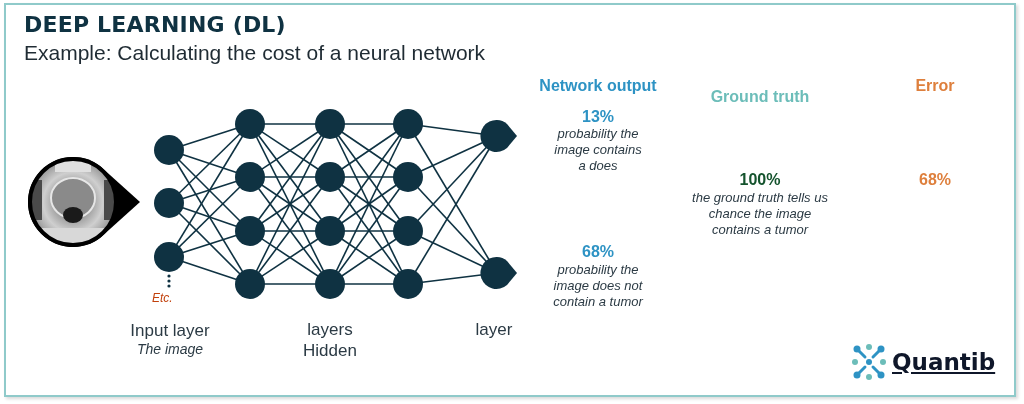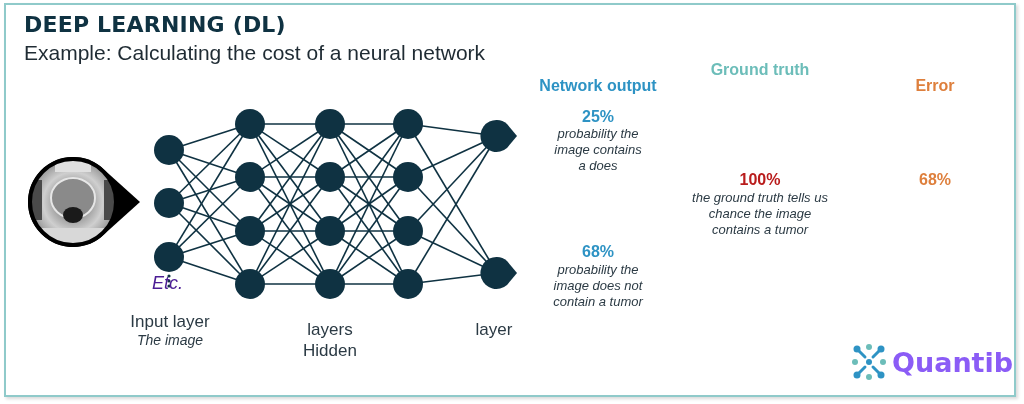--- a/index.html
+++ b/index.html
@@ -3,26 +3,26 @@
 <meta charset="utf-8">
 <style>
   html,body{margin:0;padding:0;background:#fff;}
   body{width:1024px;height:404px;position:relative;overflow:hidden;font-family:"Liberation Sans",sans-serif;}
   .frame{position:absolute;left:4px;top:3px;width:1012px;height:394px;border:2px solid #8fcaca;box-sizing:border-box;box-shadow:2px 2px 3px rgba(0,0,0,0.15);}
   .title{position:absolute;left:24px;top:12px;font-family:"DejaVu Sans",sans-serif;font-weight:bold;font-size:22px;color:#0f3242;letter-spacing:0.2px;}
   .subtitle{position:absolute;left:24px;top:41px;font-size:21px;color:#1f2b33;}
   svg.net{position:absolute;left:0;top:0;}
   .lbl{position:absolute;text-align:center;color:#2b3a44;font-size:17px;line-height:21px;}
   .lbl i{font-size:14px;display:block;line-height:16px;}
-  .etc{position:absolute;left:152px;top:273px;font-style:italic;font-size:18px;color:#4c1d95;}
+  .etc{position:absolute;left:152px;top:291px;font-style:italic;font-size:12px;color:#c2410c;}
   .col-head{position:absolute;font-weight:bold;font-size:16px;text-align:center;}
   .pct{position:absolute;font-weight:bold;font-size:16px;text-align:center;}
   .desc{position:absolute;font-style:italic;font-size:13px;line-height:16px;color:#2b3a44;text-align:center;}
   .logo{position:absolute;left:852px;top:344px;display:flex;align-items:center;}
-  .logo-text{font-family:"DejaVu Sans",sans-serif;font-weight:bold;font-size:27px;color:#8b5cf6;margin-left:6px;}
+  .logo-text{font-family:"DejaVu Sans",sans-serif;font-weight:bold;font-size:23px;color:#0f172a;margin-left:6px;text-decoration:underline;}
 </style>
 </head>
 <body>
 
 <div class="frame"></div>
 
 <div class="title">DEEP LEARNING (DL)</div>
 <div class="subtitle">Example: Calculating the cost of a neural network</div>
 
 <svg class="net" width="1024" height="404">
@@ -125,48 +125,48 @@
   </g>
   <g>
     <circle cx="169" cy="276" r="1.6" fill="#0f3242"></circle>
     <circle cx="169" cy="281" r="1.6" fill="#0f3242"></circle>
     <circle cx="169" cy="286" r="1.6" fill="#0f3242"></circle>
   </g>
 </svg>
 
 <div class="etc">Etc.</div>
 
-<div class="lbl" style="left:118px;top:311px;width:104px;">
+<div class="lbl" style="left:118px;top:320px;width:104px;">
   <span>Input layer</span>
   <i>The image</i>
 </div>
 <div class="lbl" style="left:280px;top:319px;width:100px;">
   <div>layers</div>
   <div>Hidden</div>
 </div>
 <div class="lbl" style="left:444px;top:319px;width:100px;">
   <div>layer</div>
 </div>
 
 <div class="col-head" style="left:528px;top:77px;width:140px;color:#2e93c4;">Network output</div>
-<div class="pct" style="left:548px;top:108px;width:100px;color:#2e93c4;">25%</div>
+<div class="pct" style="left:548px;top:108px;width:100px;color:#2e93c4;">13%</div>
 <div class="desc" style="left:538px;top:126px;width:120px;">
   <div>probability the</div>
   <div>image contains</div>
   <div>a does</div>
 </div>
 <div class="pct" style="left:548px;top:243px;width:100px;color:#2e93c4;">68%</div>
 <div class="desc" style="left:533px;top:262px;width:130px;">
   <div>probability the</div>
   <div>image does not</div>
   <div>contain a tumor</div>
 </div>
 
-<div class="col-head" style="left:690px;top:61px;width:140px;color:#6cbdb9;">Ground truth</div>
-<div class="pct" style="left:710px;top:171px;width:100px;color:#b91c1c;">100%</div>
+<div class="col-head" style="left:690px;top:88px;width:140px;color:#6cbdb9;">Ground truth</div>
+<div class="pct" style="left:710px;top:171px;width:100px;color:#14532d;">100%</div>
 <div class="desc" style="left:680px;top:190px;width:160px;">
   <div>the ground truth tells us</div>
   <div>chance the image</div>
   <div>contains a tumor</div>
 </div>
 
 <div class="col-head" style="left:895px;top:77px;width:80px;color:#de7f3c;">Error</div>
 <div class="pct" style="left:895px;top:171px;width:80px;color:#de7f3c;">68%</div>
 
 <div class="logo">

